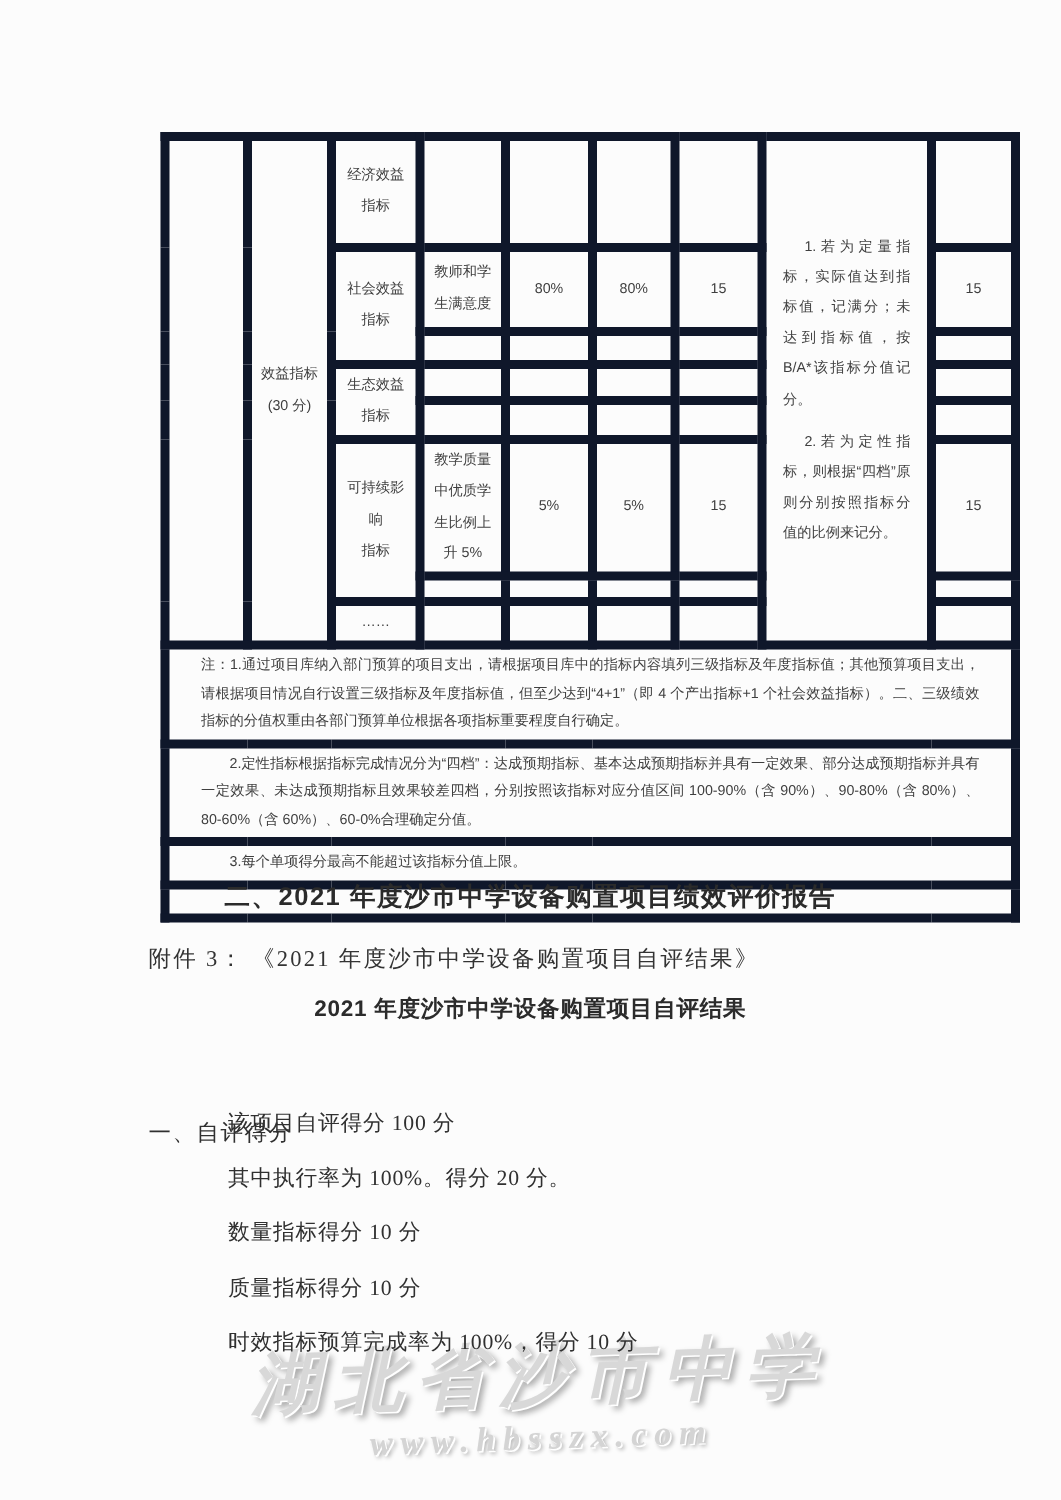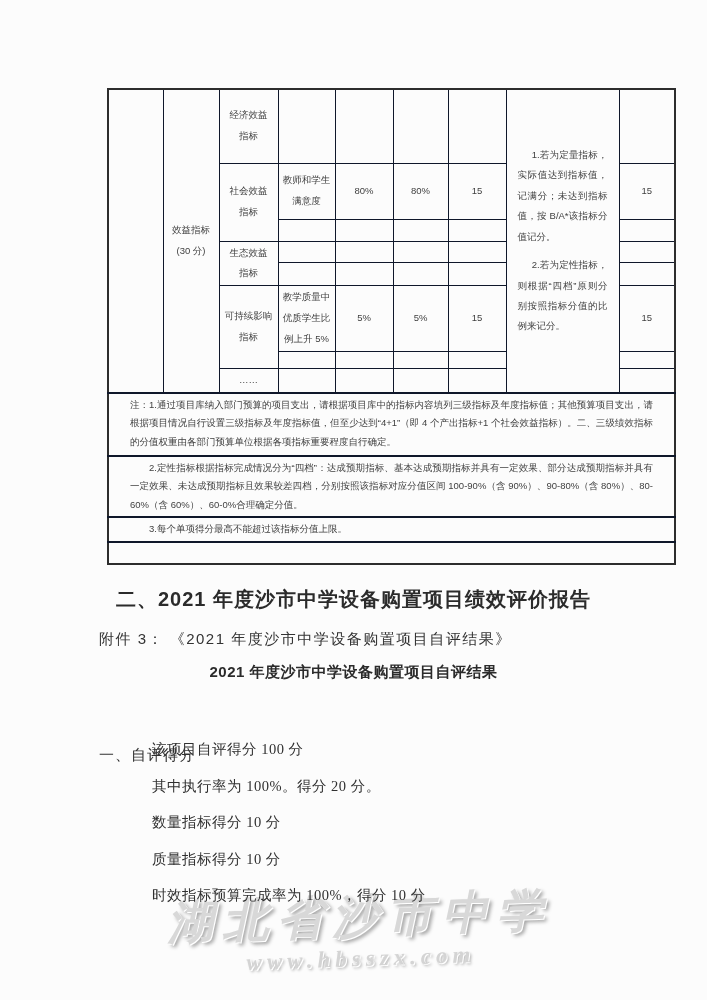--- a/index.html
+++ b/index.html
@@ -11,21 +11,21 @@
   }
   .page{position:absolute;inset:0;background:#fcfcfc;}
 
   
   table.perf{
     position:absolute;left:107px;top:88px;width:567px;
     border-collapse:collapse;table-layout:fixed;
     font-size:9.5px;color:#3f3f3f;
   }
   table.perf td{
-    border:1px solid #0f172a;
+    border:6px solid #0f172a;
     padding:1px 3px;
     text-align:center;vertical-align:middle;
     line-height:2.2;
     overflow:hidden;
   }
   table.perf{border:2px solid #2d2d2d;}
   td.vtop{vertical-align:top;padding-top:12px;}
   td.left{text-align:left;line-height:1.9;}
   .pre{white-space:pre-line;}
   td.rules{
@@ -35,26 +35,26 @@
   tr.note-row td{
     border-top-width:2px;
     text-align:left;vertical-align:top;padding:2px 21px;
   }
   tr.note-row td p{margin:0;line-height:1.95;text-align:justify;}
   tr.note-row td p.ind{text-indent:2em;}
 
   
   .h-report{
     position:absolute;left:0;right:0;top:586px;
-    text-align:center;font-size:20px;font-weight:bold;color:#2b2b2b;
+    text-align:center;font-size:17px;font-weight:bold;color:#2b2b2b;
     letter-spacing:1px;z-index:2;
   }
   .attachment{
     position:absolute;left:99px;top:630px;
-    font-family:Liberation Sans, sans-serif;
+    font-family:Liberation Serif, serif;
     font-size:15px;color:#333;letter-spacing:1.5px;z-index:2;
   }
   .h-selfeval{
     position:absolute;left:0;right:0;top:663px;
     text-align:center;font-size:15px;font-weight:bold;color:#2b2b2b;
     letter-spacing:0.5px;z-index:2;
   }
   .section1{
     position:absolute;left:99px;top:702px;
     font-family:"Liberation Serif", serif;

